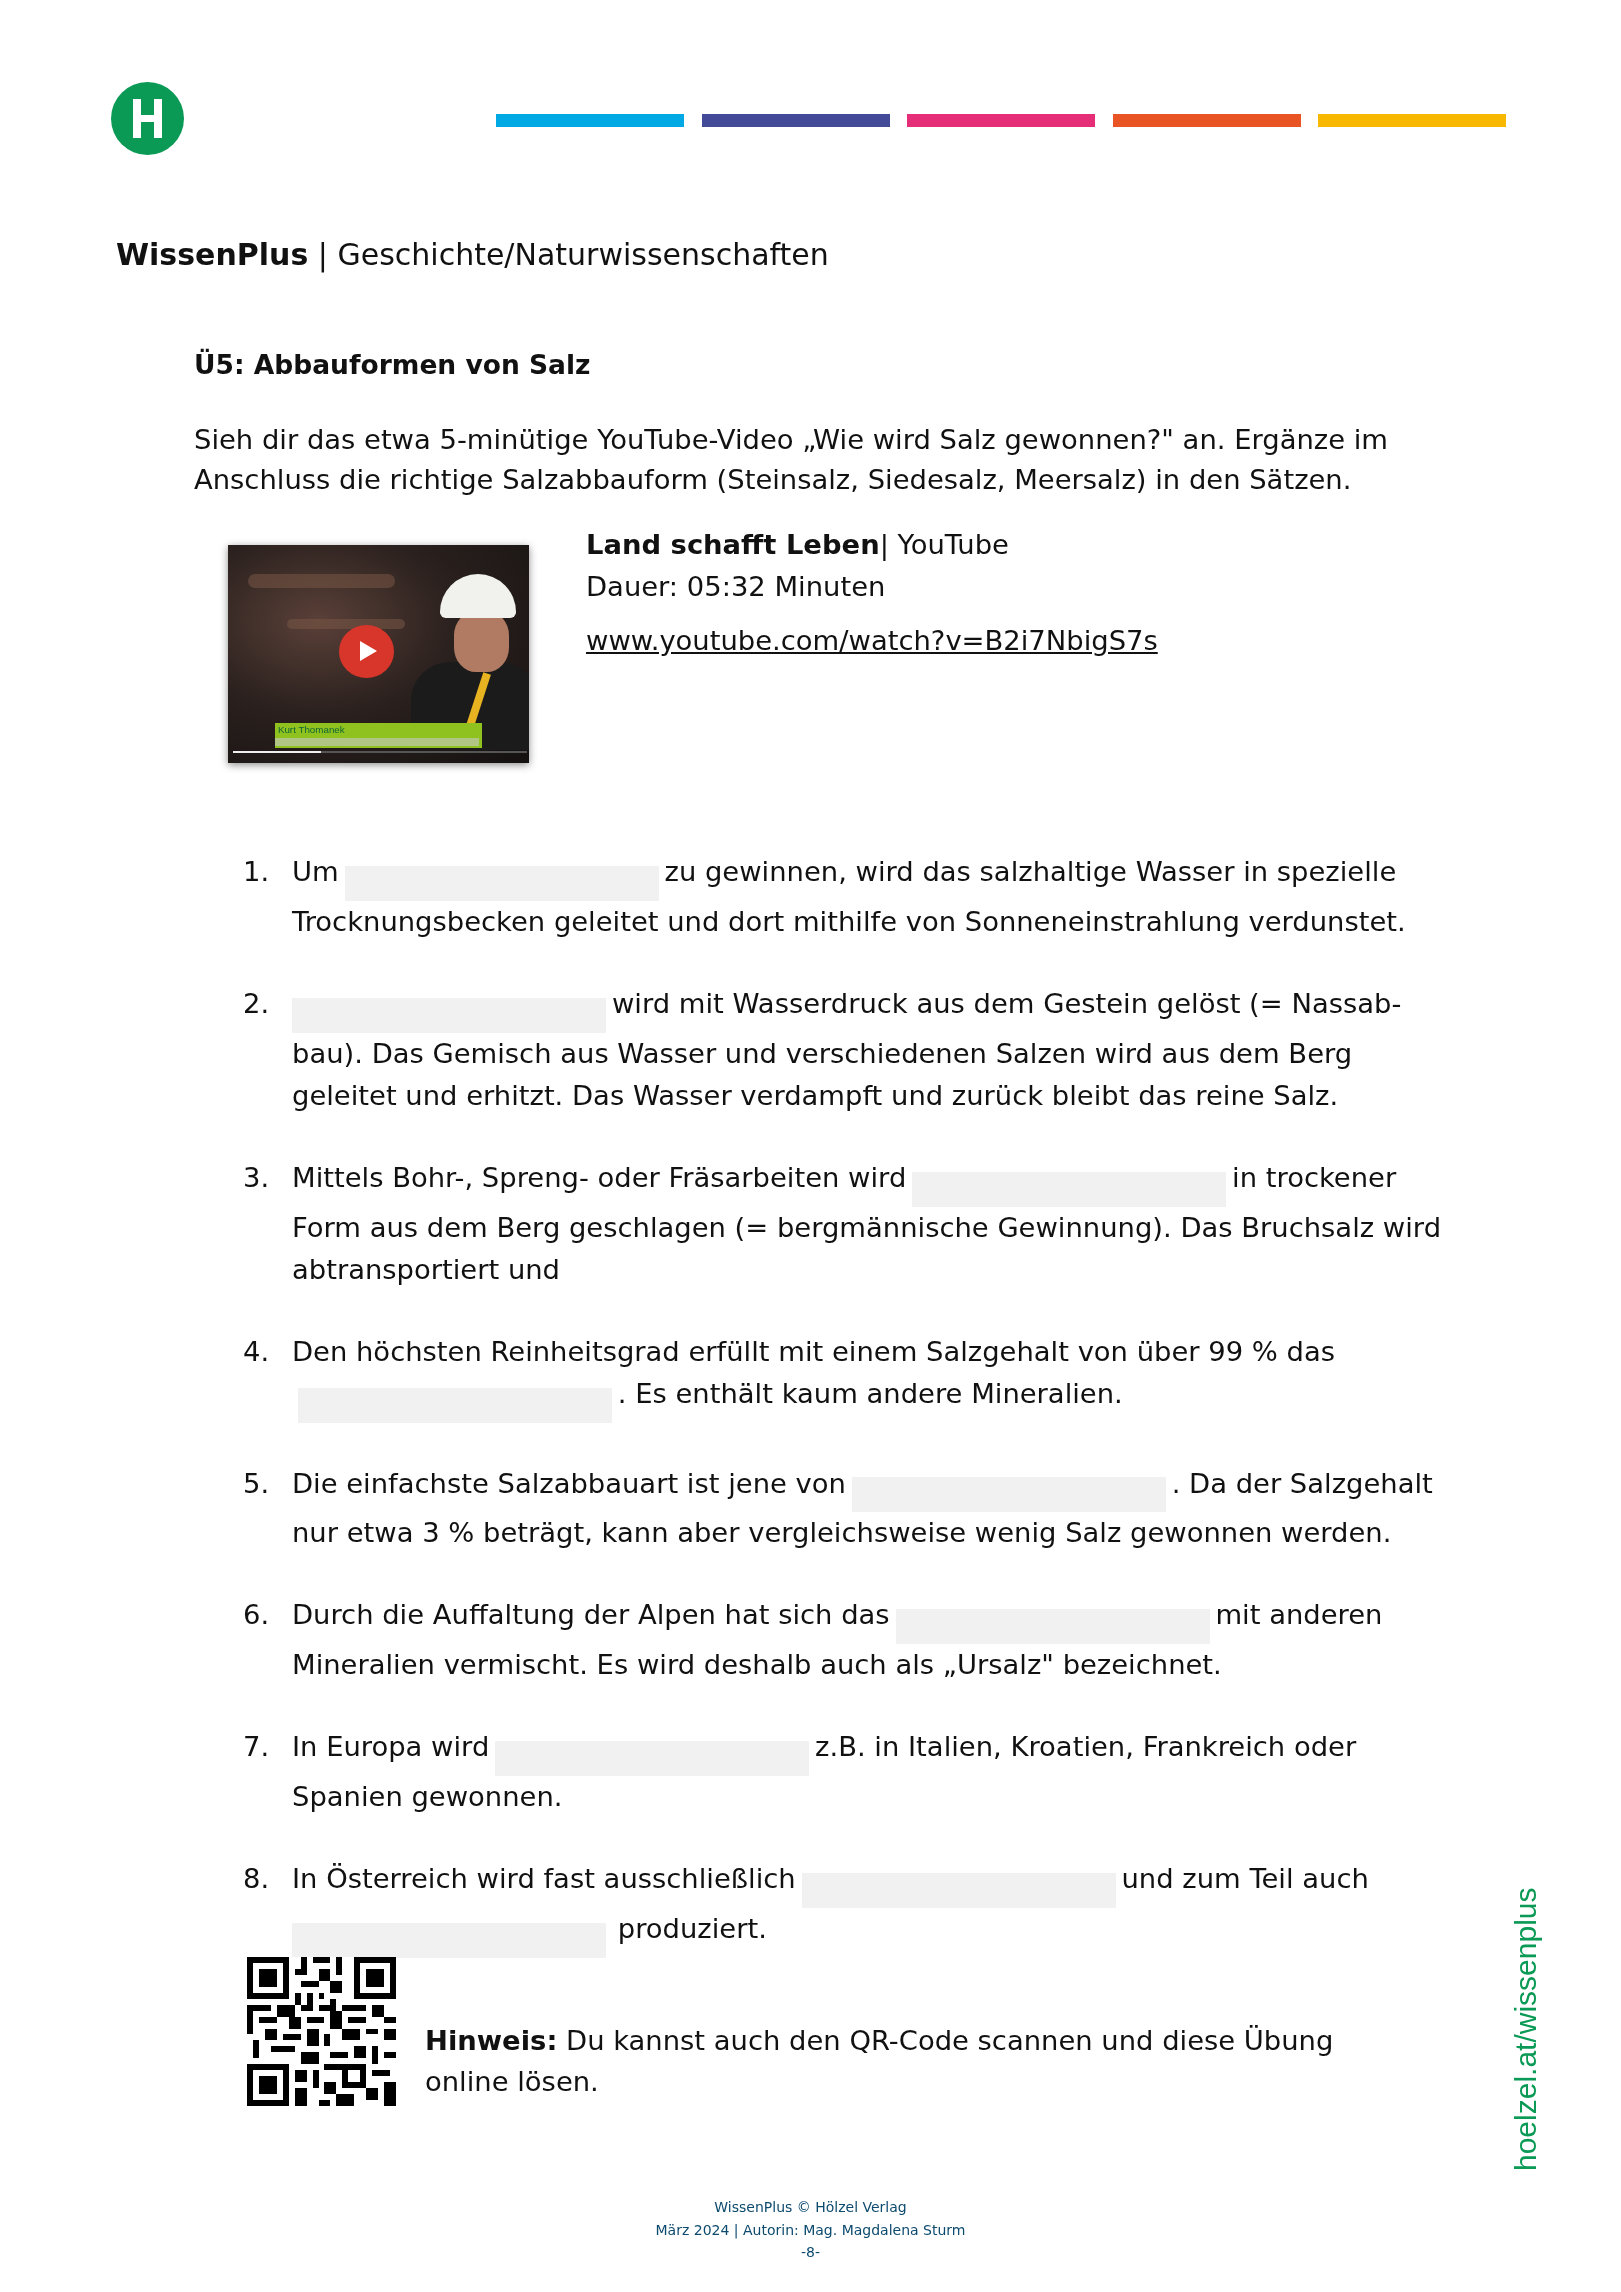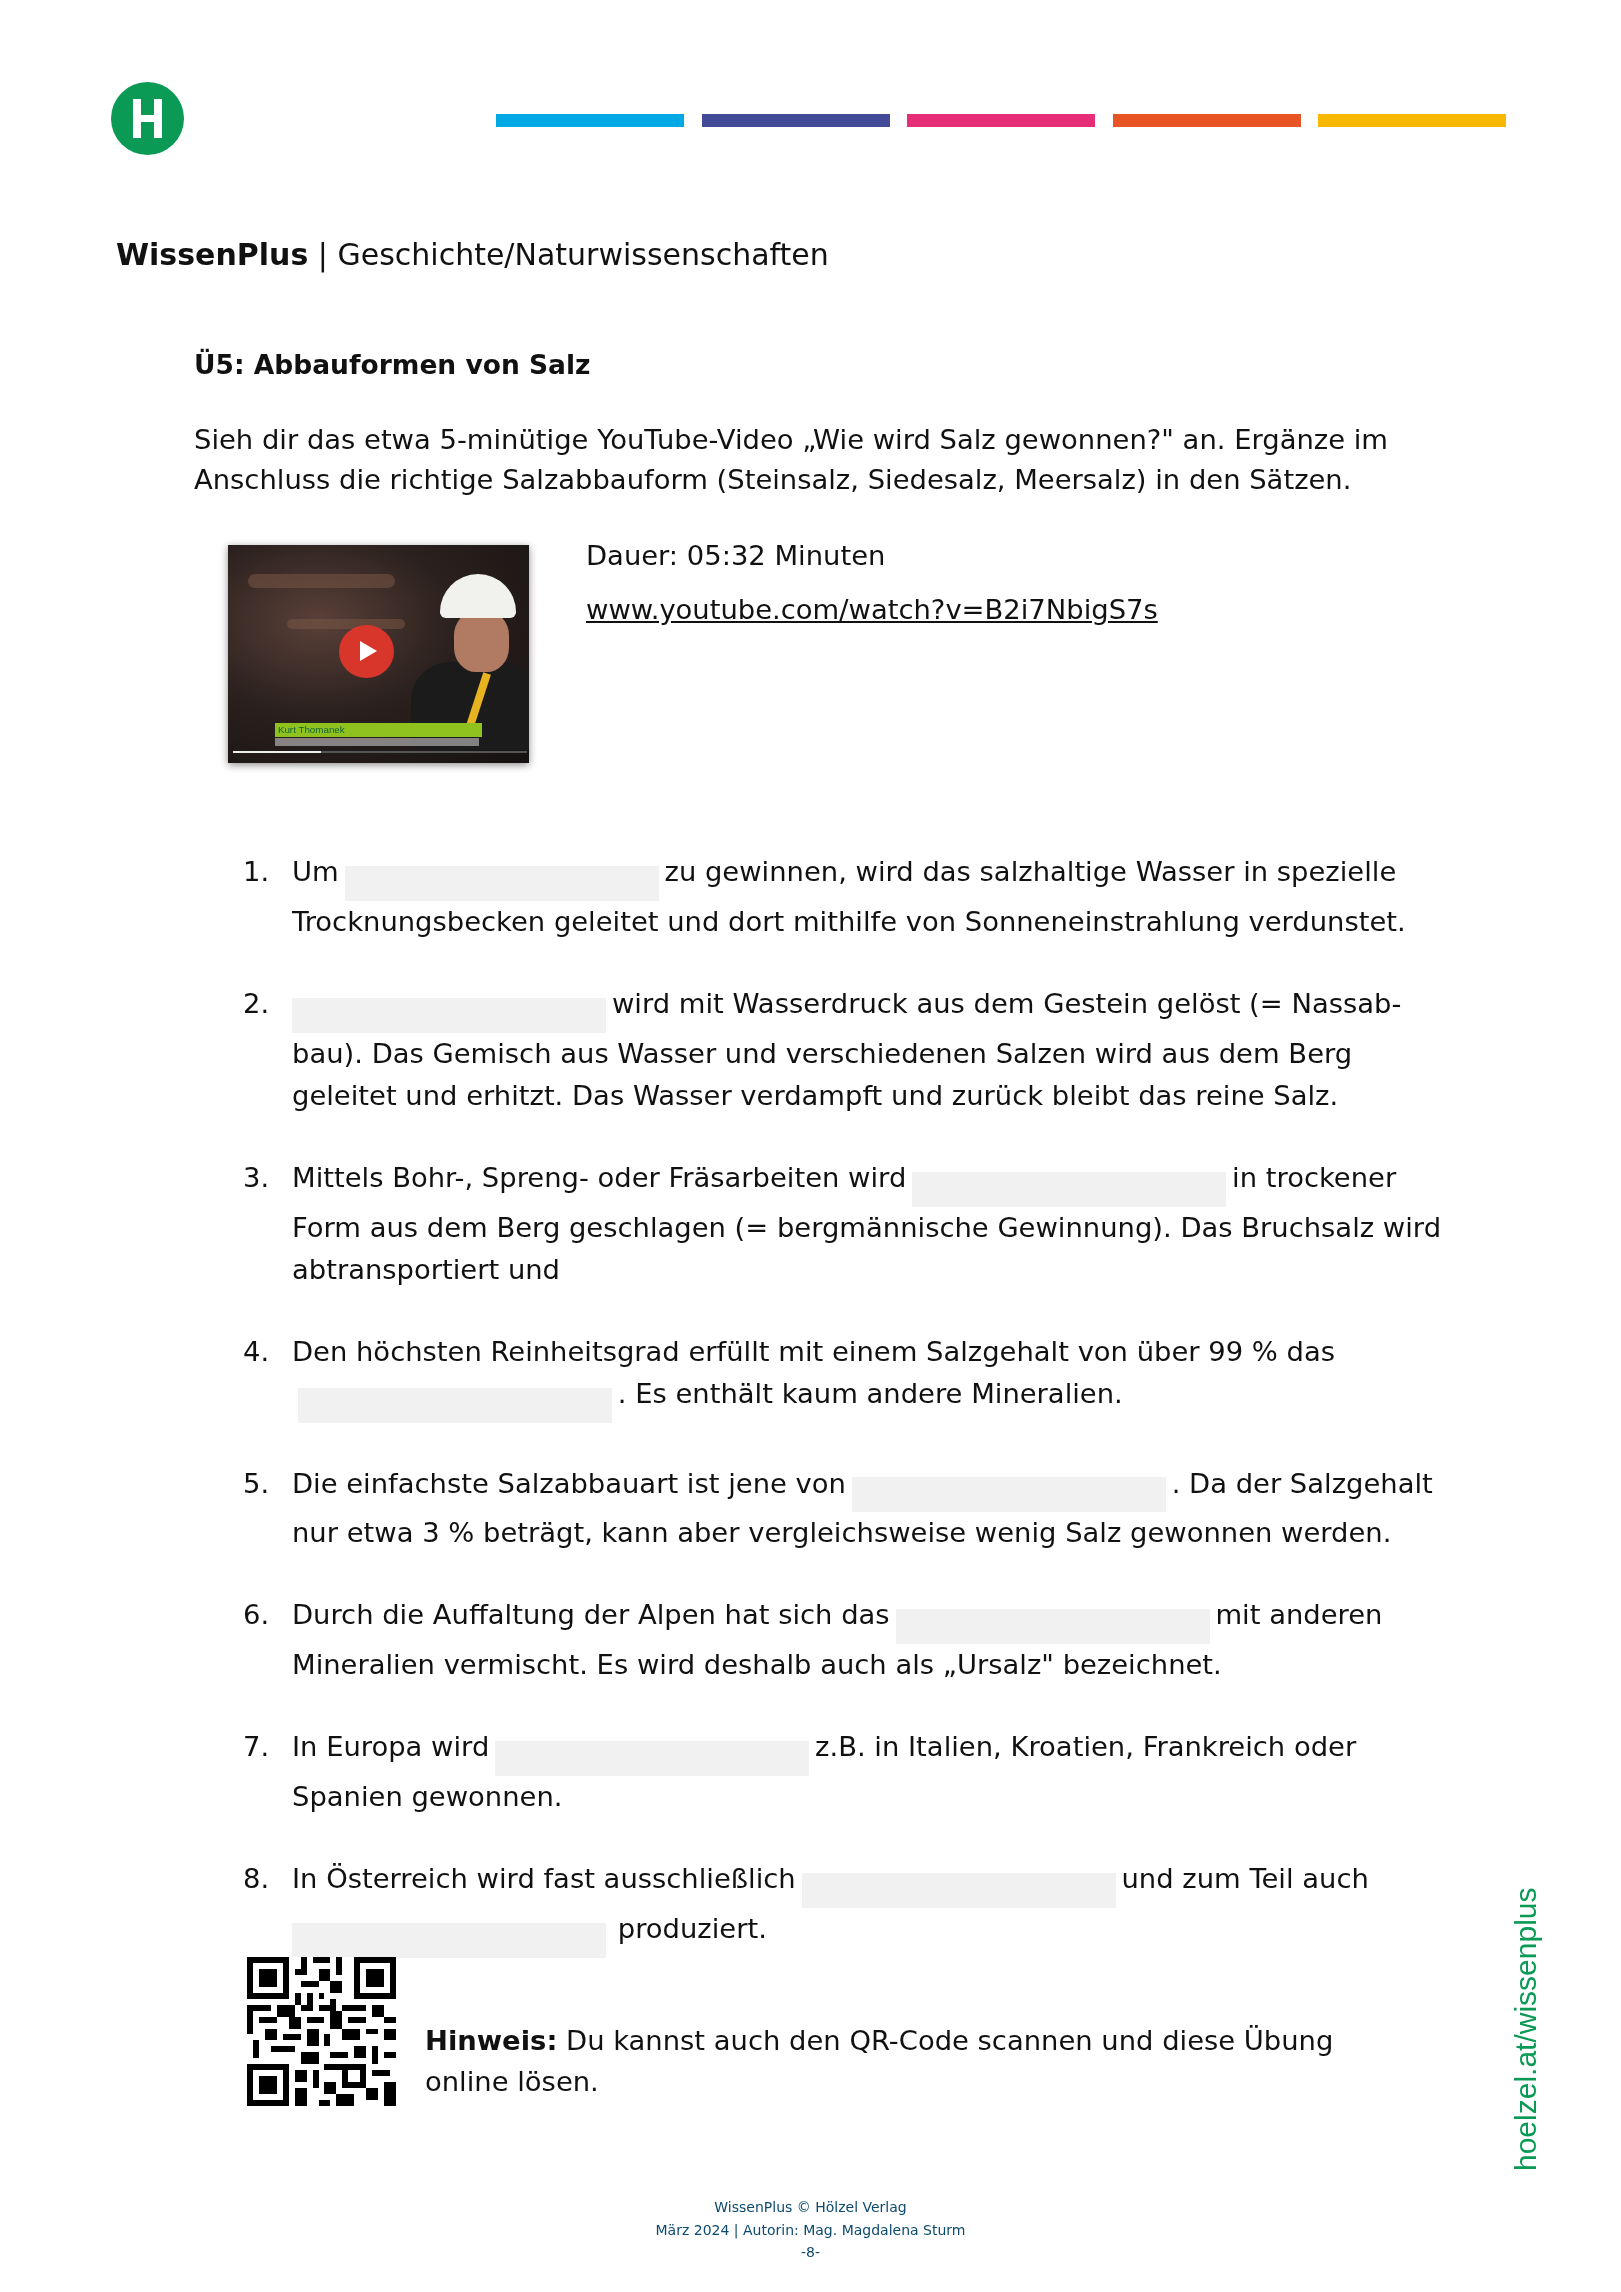--- a/index.html
+++ b/index.html
@@ -34,21 +34,21 @@
   .rock-band.b2 { left: 59px; top: 74px; width: 118px; height: 9.8px; }
   .person { position: absolute; right: 0; top: 29px; width: 118px; height: 167px; }
   .helmet { position: absolute; left: 29px; top: 0; width: 76px; height: 44px; background: #f1f1ee;
             border-radius: 39px 39px 5.9px 5.9px; }
   .face { position: absolute; left: 43px; top: 37px; width: 55px; height: 61px; background: #b07a63; border-radius: 40%; }
   .jacket { position: absolute; left: 0; top: 88px; width: 127px; height: 88px; background: #1b1b1b; border-radius: 39px 39px 0 0; }
   .lanyard { position: absolute; left: 63px; top: 98px; width: 7.8px; height: 59px; background: #e8b320; transform: rotate(18deg); }
   .play-btn { position: absolute; left: 111px; top: 80px; width: 55px; height: 53px; border-radius: 50%; background: #d8352b; }
   .play-btn::after { content: ""; position: absolute; left: 20.6px; top: 15.7px; border-left: 17.6px solid #fff;
                      border-top: 10.8px solid transparent; border-bottom: 10.8px solid transparent; }
-  .lower-third { position: absolute; left: 47px; top: 178px; width: 204px; height: 14px; background: #8fc21f;
+  .lower-third { position: absolute; left: 47px; top: 178px; width: 204px; height: 25px; background: #8fc21f;
                  font-family: "Liberation Sans", sans-serif; font-size: 9.8px; color: #163; padding-left: 2.9px; line-height: 14.7px; }
   .lower-sub { position: absolute; left: 47px; top: 193px; width: 204px; height: 7.8px; background: rgba(200,200,200,0.6); }
   .progress { position: absolute; left: 4.9px; bottom: 9.8px; width: 294px; height: 2px; background: #555; }
   .progress i { display: block; width: 30%; height: 2px; background: #eee; }
 
   .video-meta { position: absolute; left: 586px; top: 529px; }
   .vm-source { font-size: 27.4px; }
   .vm-source b { font-weight: bold; }
   .vm-title { margin-top: 13.7px; font-size: 41px; font-weight: bold; margin-left: 3.9px; }
   .vm-dur, .vm-date { font-size: 27.4px; line-height: 33px; }
@@ -108,20 +108,23 @@
   </div>
   <div class="play-btn"></div>
   <div class="lower-third">Kurt Thomanek</div>
   <div class="lower-sub"></div>
   <div class="progress">
       <i></i>
     </div>
 </div>
 
 <div class="video-meta">
+  <div class="vm-source">
+    <b>Land schafft Leben</b><span>| YouTube</span>
+  </div>
   <div class="vm-dur">Dauer: 05:32 Minuten</div>
   <a class="vm-link">www.youtube.com/watch?v=B2i7NbigS7s</a>
 </div>
 
 <ol class="items">
   <li class="item">
     <span class="num">1.</span>
     <span>Um</span><input class="blank" style=""><span>zu gewinnen, wird das salzhaltige Wasser in spezielle Trocknungsbecken geleitet und dort mithilfe von Sonneneinstrahlung verdunstet.</span>
   </li>
   <li class="item">

